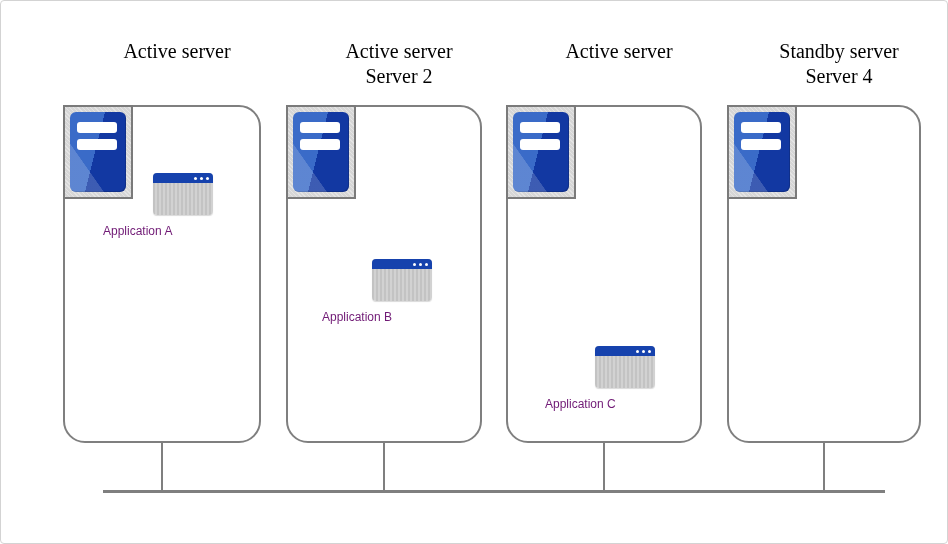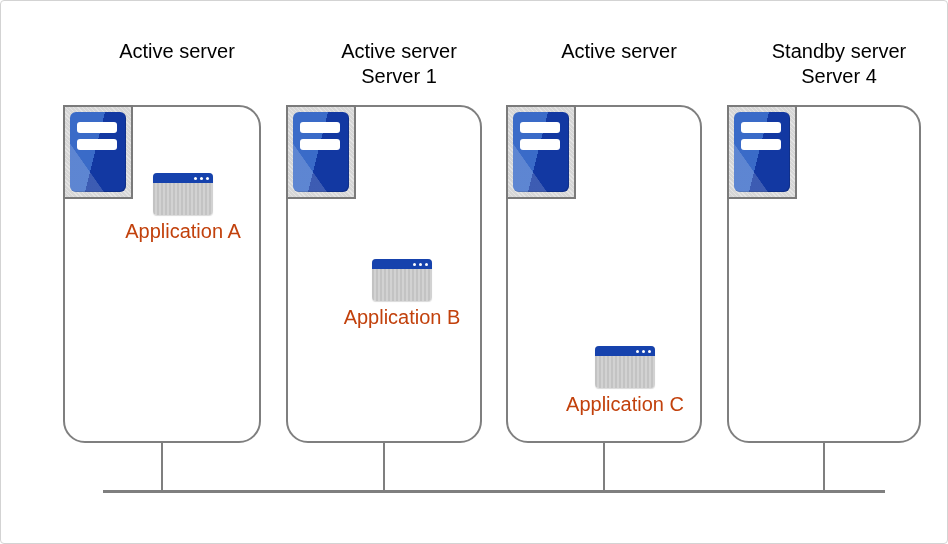--- a/index.html
+++ b/index.html
@@ -15,20 +15,21 @@
     overflow:hidden;
   }
 
   
   .server-title{
     position:absolute;
     top:38px;width:240px;
     text-align:center;
     font-size:20px;line-height:25px;
     color:#000;
+    font-family:Liberation Serif, serif;
   }
   .t1{left:56px;} .t2{left:278px;} .t3{left:498px;} .t4{left:718px;}
   .server-title span{display:block;}
 
   
   .server-box{
     position:absolute;
     top:104px;height:338px;
     border:2px solid #7f7f7f;
     border-radius:22px;
@@ -86,23 +87,23 @@
     left:0;top:0;right:0;height:10px;
     background:#1642ad;
     border-radius:4px 4px 0 0;
     display:flex;align-items:center;justify-content:flex-end;
     gap:3px;padding-right:4px;box-sizing:border-box;
   }
   .dot{width:3px;height:3px;border-radius:50%;background:#fff;}
   .app-label{
     position:absolute;
     width:160px;
-    text-align:center;
-    font-size:20px;line-height:24px;
-    color:#c2410c;
+    text-align:left;
+    font-size:12px;line-height:24px;
+    color:#701a75;
     white-space:nowrap;
   }
 
   
   .app-a .app-icon{left:88px;top:66px;}   .app-a .app-label{left:38px;top:112px;}
   .app-b .app-icon{left:84px;top:152px;}  .app-b .app-label{left:34px;top:198px;}
   .app-c .app-icon{left:87px;top:239px;}  .app-c .app-label{left:37px;top:285px;}
 
   
   .connector{
@@ -121,21 +122,21 @@
 </head>
 <body>
 
 <div class="stage">
 
   <div class="server-title t1">
     <span>Active server</span>
   </div>
   <div class="server-title t2">
     <span>Active server</span>
-    <span>Server 1</span>
+    <span>Server 2</span>
   </div>
   <div class="server-title t3">
     <span>Active server</span>
   </div>
   <div class="server-title t4">
     <span>Standby server</span>
     <span>Server 4</span>
   </div>
 
   <div class="server-box s1">

